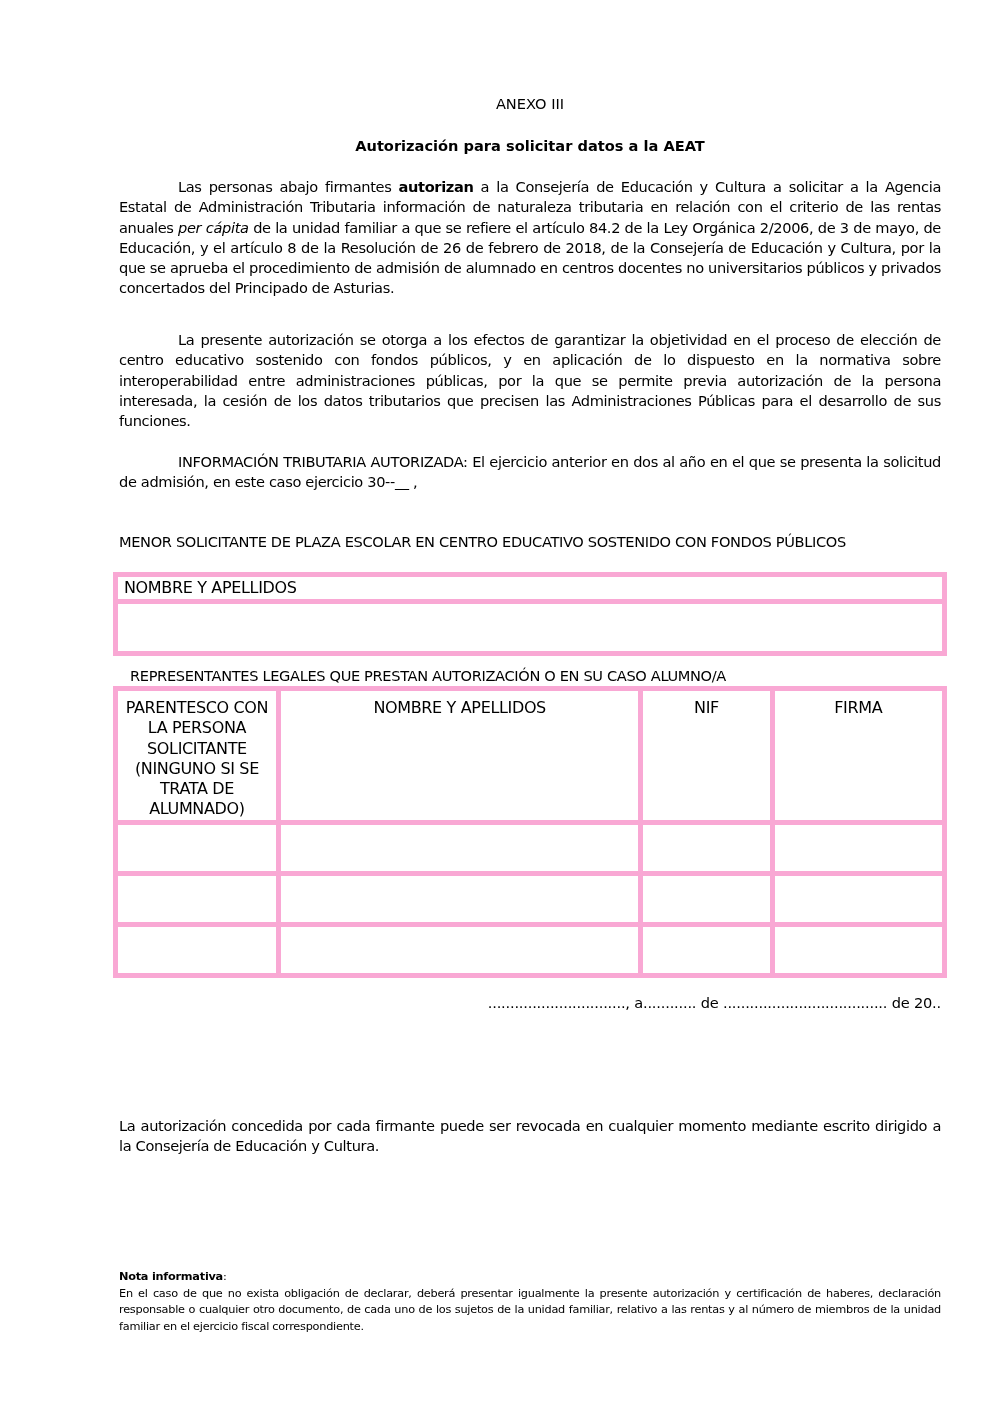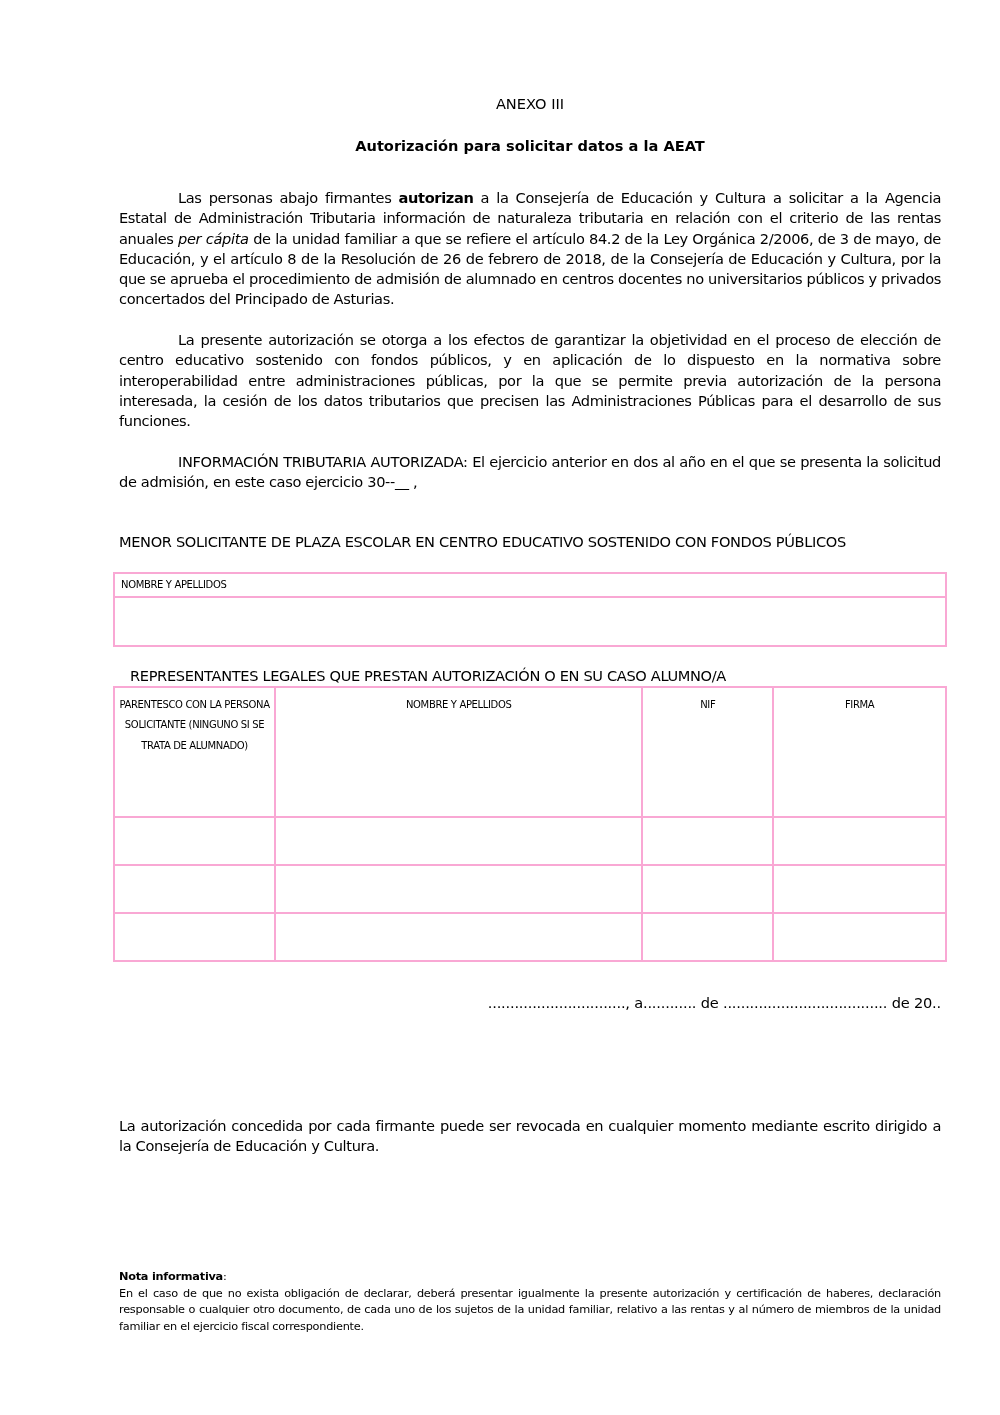--- a/index.html
+++ b/index.html
@@ -10,28 +10,28 @@
     }
     .page { position: absolute; left: 0; top: 0; width: 1000px; height: 1238px; }
     .abs { position: absolute; }
     .title { left: 0; width: 1060px; text-align: center; top: 95px; font-size: 14.6px; }
     .subtitle { left: 0; width: 1060px; text-align: center; top: 137px; font-weight: bold; font-size: 14.6px; }
     .para {
       left: 119px; width: 822px; text-align: justify; line-height: 20.3px;
       font-size: 14.6px; letter-spacing: -0.35px;
     }
     .para .indent { display: inline-block; width: 59px; }
-    .p1 { top: 177px; margin-top: 11px; }
+    .p1 { top: 177px; }
     .p2 { top: 330px; }
     .p3 { top: 452px; }
     .section-label { left: 119px; font-size: 14.6px; letter-spacing: -0.35px; }
     .menor-label { top: 533px; }
     .rep-label { top: 667px; margin-left: 11px; }
     table { border-collapse: collapse; position: absolute; }
-    td { border: 2px solid #f9a8d4; padding: 0; vertical-align: top; font-size: 10px; letter-spacing: -0.35px; }
+    td { border: 5px solid #f9a8d4; padding: 0; vertical-align: top; font-size: 16px; letter-spacing: -0.35px; }
     .t1 { left: 113px; top: 572px; width: 834px; }
     .t1 .h { height: 22px; padding-left: 6px; line-height: 22px; }
     .t1 .b { height: 47px; }
     .t2 { left: 113px; top: 686px; width: 834px; }
     .t2 .hd { text-align: center; line-height: 20.3px; padding-top: 7px; }
     .t2 .c1 { width: 160px; }
     .t2 .c2 { width: 368px; }
     .t2 .c3 { width: 130px; }
     .t2 .c4 { width: 172px; }
     .t2 .hrow td { height: 121px; }

